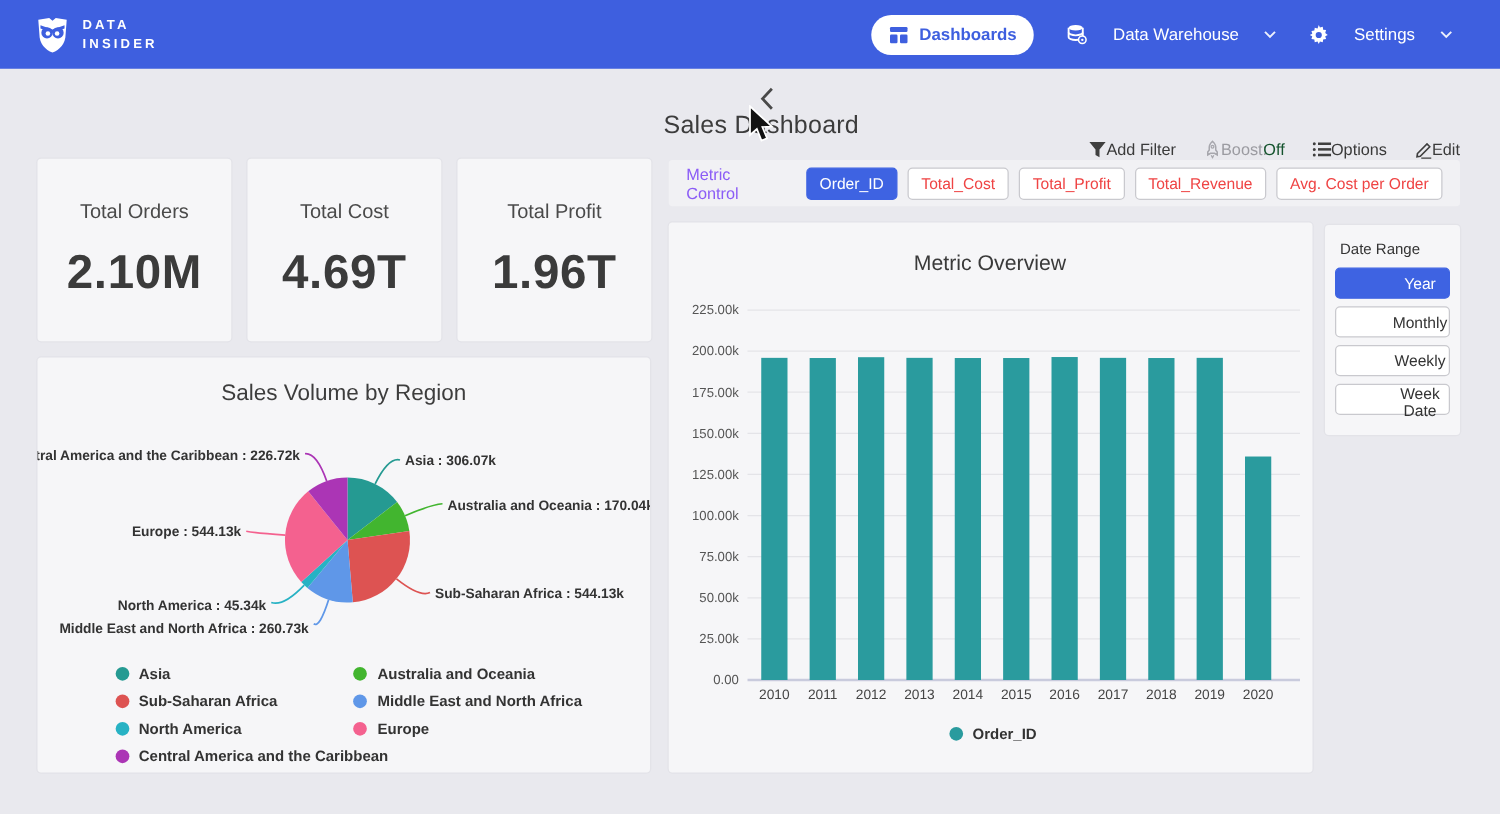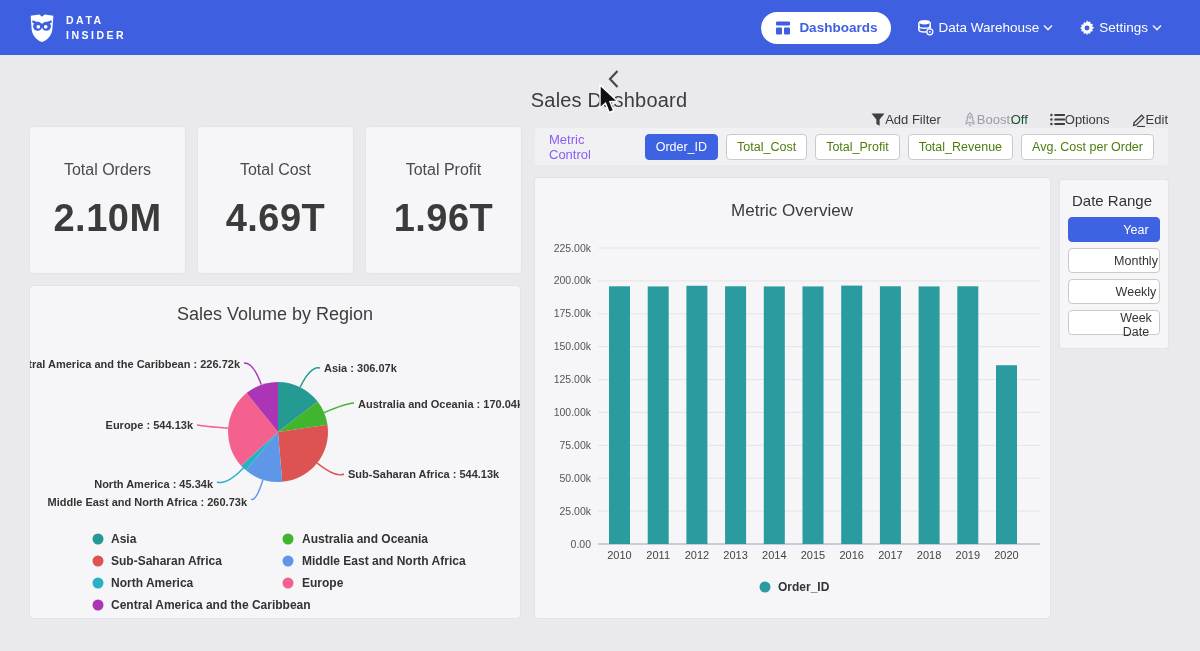--- a/index.html
+++ b/index.html
@@ -19,21 +19,21 @@
     background:#3e5fdf; display:flex; align-items:center;
   }
   .logo { display:flex; align-items:center; gap:10px; margin-left:28px; }
   .logo-text { color:#fff; font-size:10.5px; font-weight:bold; letter-spacing:2.5px; line-height:1.35; }
   .topnav { margin-left:auto; margin-right:38px; display:flex; align-items:center; gap:26px; }
   .pill-btn {
     background:#fff; color:#3e5fdf; border:none; border-radius:16px;
     display:flex; align-items:center; gap:8px; padding:8px 14px;
     font-size:13.5px; font-weight:bold; font-family:inherit; cursor:pointer;
   }
-  .topnav-item { display:flex; align-items:center; gap:4px; color:#fff; font-size:13.5px; font-weight:500; cursor:pointer;text-align:right; }
+  .topnav-item { display:flex; align-items:center; gap:20px; color:#fff; font-size:13.5px; font-weight:500; cursor:pointer;text-align:right; }
   .chev { opacity:.9; }
 
   
   .pagehead {
     position:absolute; left:0; top:69px; width:1200px; height:66px;
     display:flex; align-items:center;flex-direction:column;
   }
   .back { margin-left:26px; cursor:pointer; display:flex; align-items:center; }
   .page-title { margin-left:18px; font-size:20px; color:#3c3c3c; letter-spacing:.2px; }
   .headtools { margin-left:auto; margin-right:32px; display:flex; align-items:center; gap:22px; font-size:13px; color:#3a3a3a; }
@@ -49,29 +49,29 @@
 
   .pie-card { left:30px; top:286px; width:490px; height:332px; }
   .pie-title { position:absolute; top:18px; width:100%; text-align:center; font-size:18px; color:#3d3d3d; }
 
   .metricbar {
     position:absolute; left:535px; top:128px; width:633px; height:37px;
     background:#f1f1f4; border-radius:3px; display:flex; align-items:center; gap:8px; padding:0 14px;
   }
   .metricbar-label { font-size:13px; color:#8b5cf6; margin-right:12px; }
   .chip {
-    background:#fff; border:1px solid #c9c9ce; border-radius:4px; color:#4d7c0f;
+    background:#fff; border:1px solid #c9c9ce; border-radius:4px; color:#ef4444;
     font-size:12.5px; font-family:inherit; padding:5px 10px; cursor:pointer; white-space:nowrap;
   }
   .chip.selected { background:#3e63e2; border-color:#3e63e2; color:#fff; }
 
   .bar-card { left:535px; top:178px; width:515px; height:440px; }
 
   .daterange { left:1060px; top:180px; width:108px; height:168px; padding:10px 8px 0 8px; }
-  .daterange-label { font-size:15px; color:#333; margin:2px 0 8px 4px; }
+  .daterange-label { font-size:12px; color:#333; margin:2px 0 8px 4px; }
   .dr-btn {
     display:block; width:92px; margin:0 auto 6px auto; height:25px;
     background:#fff; border:1px solid #c9c9ce; border-radius:4px;
     font-size:12.5px; color:#333; font-family:inherit; cursor:pointer;padding-left:44px;
   }
   .dr-btn.selected { background:#3e63e2; border-color:#3e63e2; color:#fff; }
 
   svg text { font-family:"Liberation Sans", sans-serif; }
 
   .cursor { position:absolute; left:598px; top:84px; width:22px; height:33px; pointer-events:none; z-index:50; }

